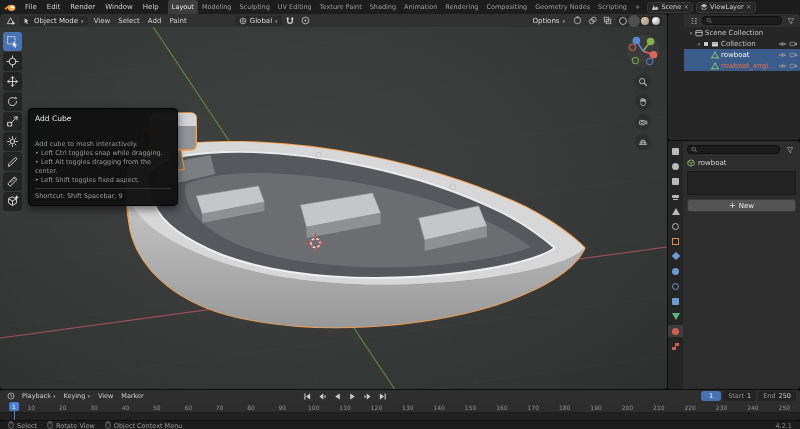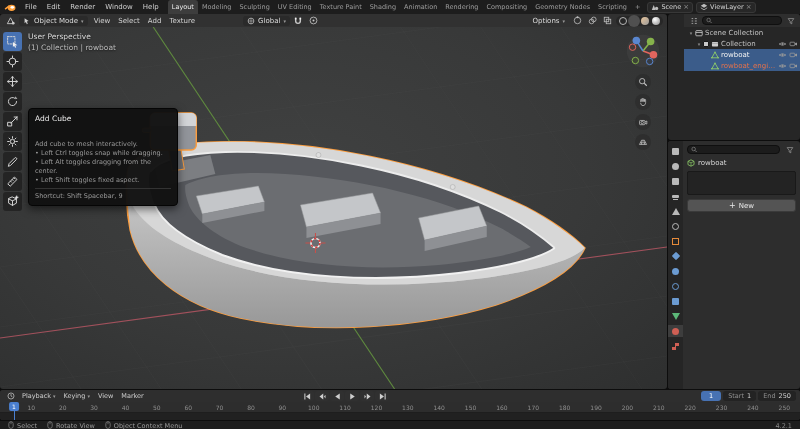--- a/index.html
+++ b/index.html
@@ -171,21 +171,21 @@
           <svg viewBox="0 0 10 10" width="8" height="8">
               <path d="M2 1.5 7 5 4.8 5.6 6 8.5 4.8 9 3.6 6.2 2 7.8Z" fill="#cfcfcf"></path>
             </svg>
           <span>Object Mode</span>
           <span class="caret">▾</span>
         </div>
         <div id="vp-menus" class="hrow">
             <div class="vp-menu">View</div>
             <div class="vp-menu">Select</div>
             <div class="vp-menu">Add</div>
-            <div class="vp-menu">Texture</div>
+            <div class="vp-menu">Paint</div>
           </div>
         <div style="width:40px"></div>
         <div class="dd">
           <svg viewBox="0 0 10 10" width="8" height="8">
               <circle cx="5" cy="5" r="3.6" fill="none" stroke="#c8c8c8" stroke-width="0.9"></circle>
               <path d="M1.4 5h7.2M5 1.4v7.2" stroke="#c8c8c8" stroke-width="0.7"></path>
             </svg>
           <span>Global</span>
           <span class="caret">▾</span>
         </div>
@@ -342,24 +342,20 @@
             </div>
             <div class="tool">
               <svg viewBox="0 0 16 16" width="13" height="13" fill="none" stroke="#d5d5d5" stroke-width="1.2" stroke-linecap="round" stroke-linejoin="round">
                 <path d="M8 2.5 12.8 4.8V10L8 12.8 3.2 10V4.8Z"></path>
                 <path d="M3.2 4.8 8 7.2 12.8 4.8M8 7.2V12.8"></path>
                 <path d="M13.2 1.2v3.2M11.6 2.8h3.2" stroke="#f0f0f0"></path>
               </svg>
             </div>
           </div>
 
-        <div class="overlay-text">
-          <div>User Perspective</div>
-          <div class="sub">(1) Collection | rowboat</div>
-        </div>
 
         <div id="tooltip">
           <div class="tt-title">Add Cube</div>
           <div id="tooltip-lines">
               <div class="tt-line">Add cube to mesh interactively.</div>
               <div class="tt-line">• Left Ctrl toggles snap while dragging.</div>
               <div class="tt-line">• Left Alt toggles dragging from the center.</div>
               <div class="tt-line">• Left Shift toggles fixed aspect.</div>
             </div>
           <div class="tt-sep"></div>

